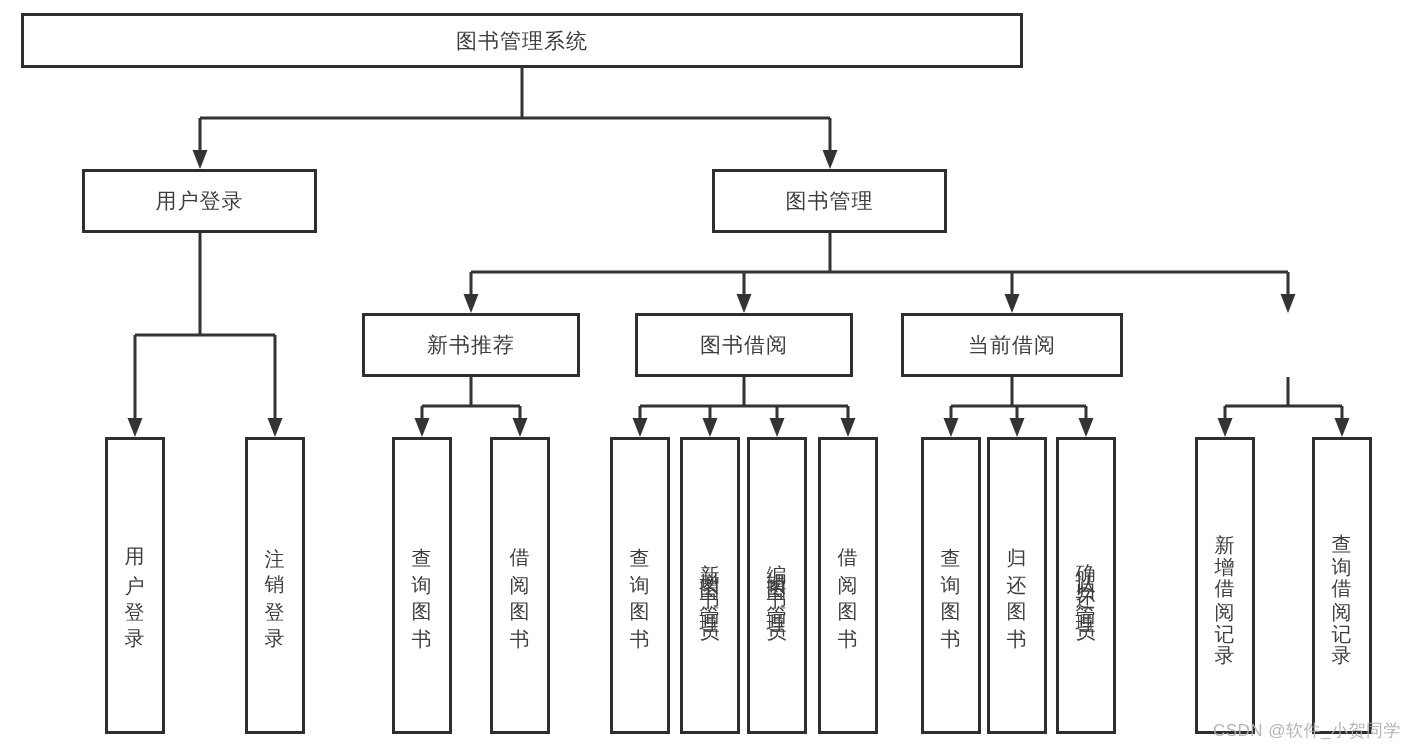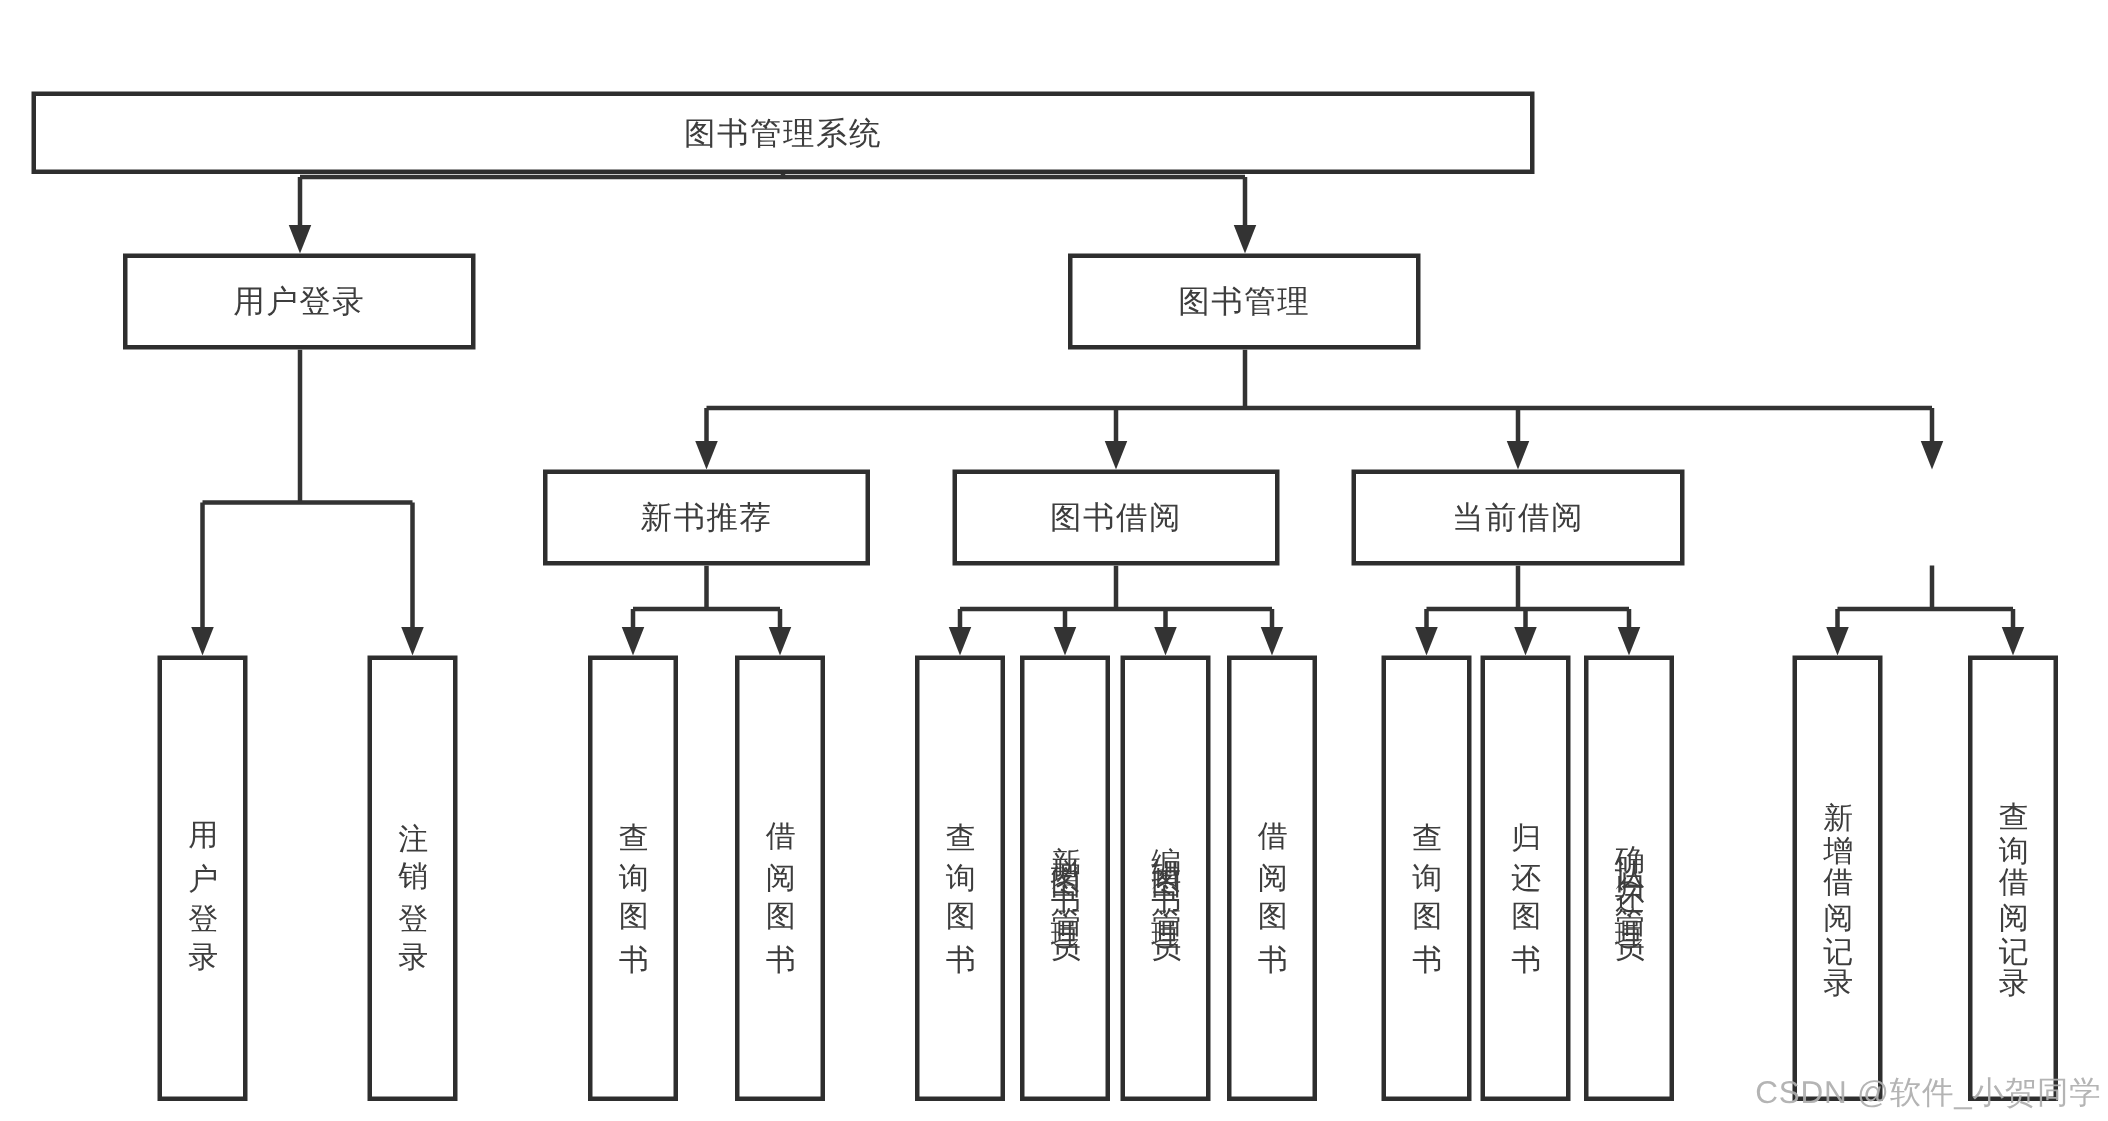--- a/index.html
+++ b/index.html
@@ -26,21 +26,21 @@
     display: flex;
     align-items: center;
     justify-content: center;
     color: #3d3d3d;
   }
   .h-label {
     font-size: 21px;
     letter-spacing: 1px;
     white-space: nowrap;
   }
-  .node.root  { left: 21px;  top: 13px;  width: 1002px; height: 55px; margin-top: 48px; }
+  .node.root  { left: 21px;  top: 13px;  width: 1002px; height: 55px; }
   .node.lv1a  { left: 82px;  top: 169px; width: 235px;  height: 64px; }
   .node.lv1b  { left: 712px; top: 169px; width: 235px;  height: 64px; }
   .node.lv2a  { left: 362px; top: 313px; width: 218px;  height: 64px; }
   .node.lv2b  { left: 635px; top: 313px; width: 218px;  height: 64px; }
   .node.lv2c  { left: 901px; top: 313px; width: 222px;  height: 64px; }
   .node.lv2d  { left: 1177px;top: 313px; width: 223px;  height: 64px; }
   .leaf {
     position: absolute;
     top: 437px;
     width: 60px;
@@ -70,21 +70,21 @@
   .leaf.p8  { left: 818px; }
   .leaf.p9  { left: 921px; }
   .leaf.p10 { left: 987px; }
   .leaf.p11 { left: 1056px; }
   .leaf.p12 { left: 1195px; }
   .leaf.p13 { left: 1312px; }
   .watermark {
     position: absolute;
     right: 4px;
     bottom: 5px;
-    font-size: 21px;
+    font-size: 17px;
     color: #aeaeae;
     opacity: 0.92;
     letter-spacing: 0.5px;
     z-index: 10;
     white-space: nowrap;
   }
 </style>
 </head>
 <body>
 

